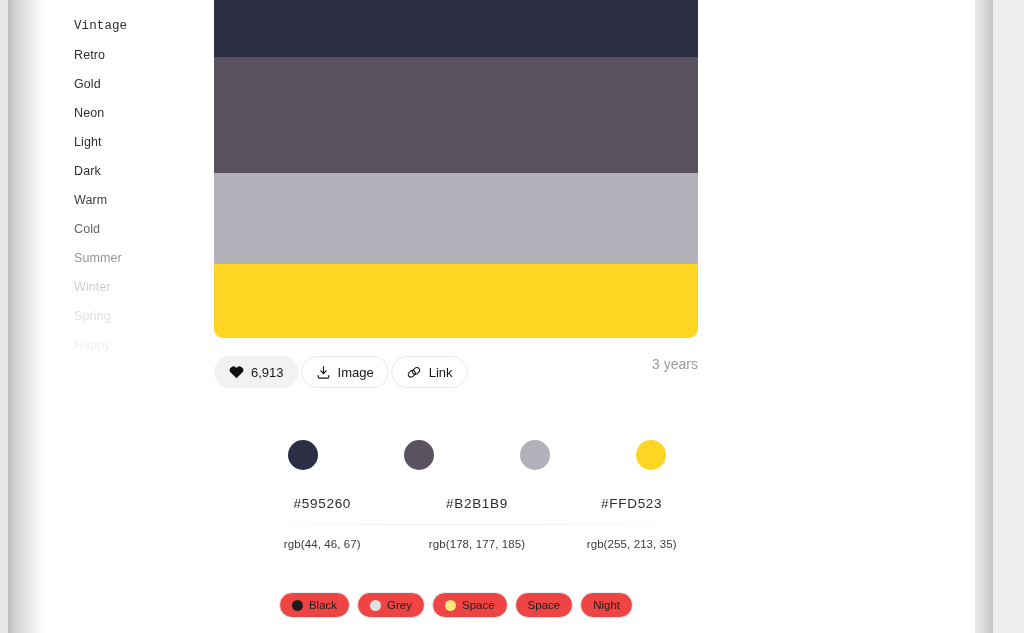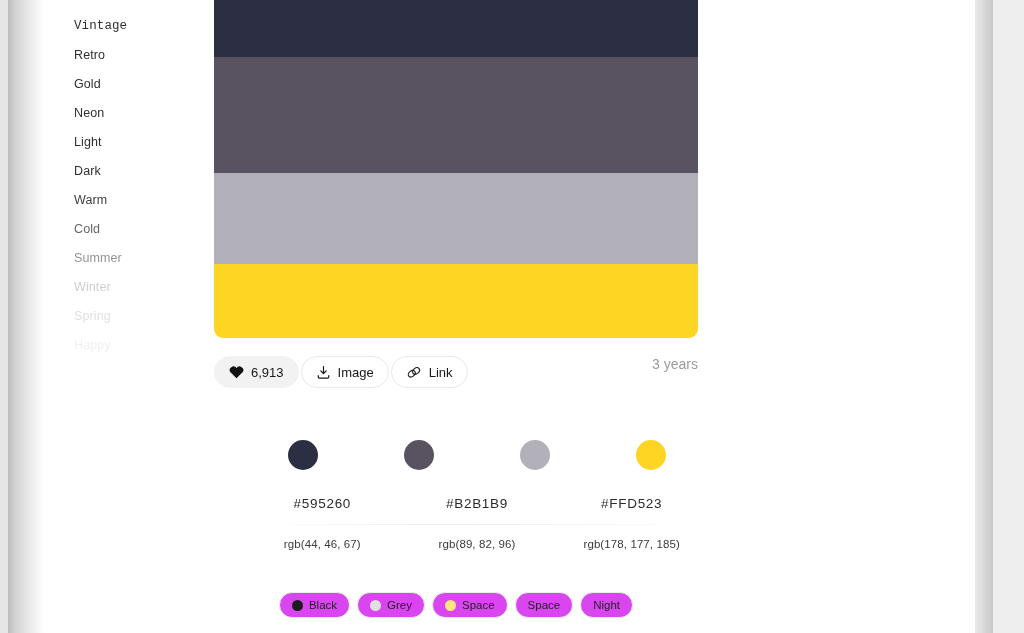--- a/index.html
+++ b/index.html
@@ -169,21 +169,21 @@
     align-items: center;
     gap: 7px;
   }
   .chip {
     display: flex;
     align-items: center;
     gap: 6px;
     height: 25px;
     padding: 12px 12px;
     border-radius: 13px;
-    background: #d946ef;
+    background: #ef4444;
     border: 1px solid #ededed;
     font-size: 11.5px;
     color: #1f1f1f;
     cursor: pointer;
     white-space: nowrap;
   }
   .chip-dot {
     width: 11px; height: 11px;
     border-radius: 50%;
     flex: none;
@@ -282,24 +282,24 @@
           <div class="swatch-col">
             <div class="hexline">#FFD523</div>
           </div>
         </div>
       <div class="divider"></div>
       <div class="swatch-row">
           <div class="swatch-col">
             <div class="rgbline">rgb(44, 46, 67)</div>
           </div>
           <div class="swatch-col">
-            <div class="rgbline">rgb(89, 82, 96)</div>
-          </div>
-          <div class="swatch-col">
             <div class="rgbline">rgb(178, 177, 185)</div>
+          </div>
+          <div class="swatch-col">
+            <div class="rgbline">rgb(255, 213, 35)</div>
           </div>
         </div>
     </div>
 
     <div id="tag-row">
         <div class="chip">
           <span class="chip-dot" style="background: rgb(28, 28, 28);"></span>
           <span>Black</span>
         </div>
         <div class="chip">

